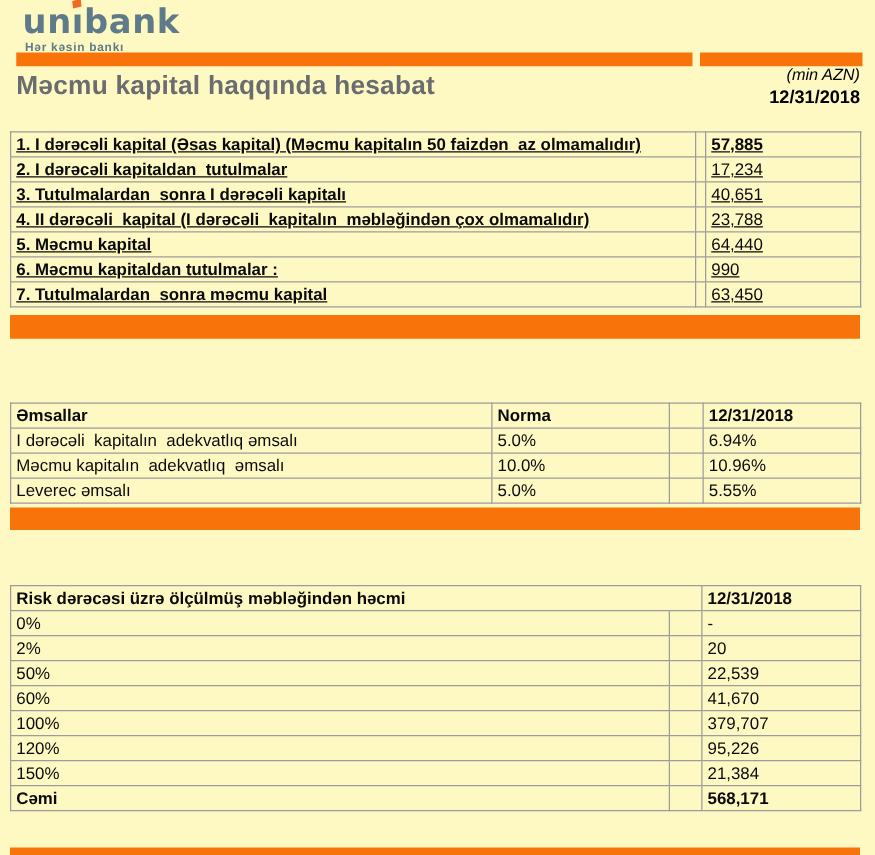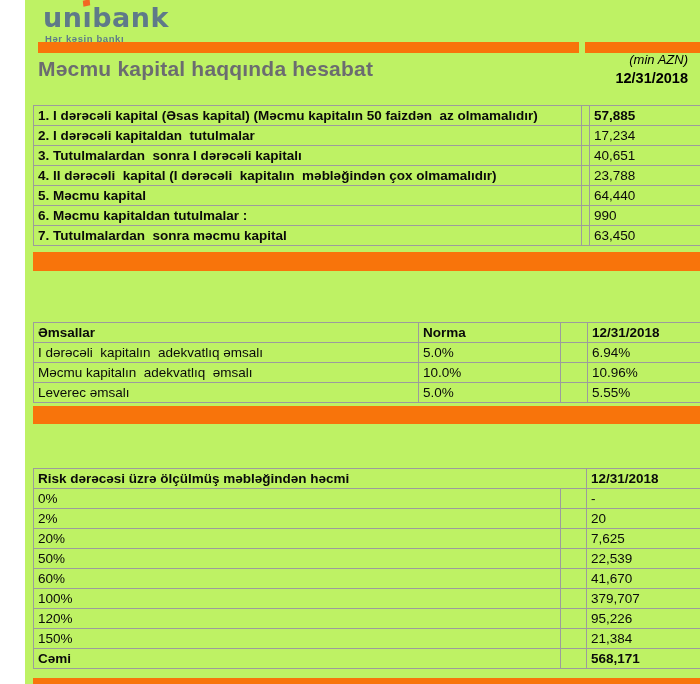--- a/index.html
+++ b/index.html
@@ -4,21 +4,21 @@
 <style>
   * { margin:0; padding:0; box-sizing:border-box; }
   html,body { background:#ffffff; }
   body {
     width:700px; height:684px;
     font-family:"Liberation Sans", sans-serif;
     color:#111111;
     position:relative;
     overflow:hidden;
   }
-  .page { position:absolute; inset:0; background:#bef264;margin-left:25px; }
+  .page { position:absolute; inset:0; background:#fef9c3; }
 
   
   .logo { position:absolute; left:18px; top:4px; }
   .logo-text {
     font-family:"DejaVu Sans", sans-serif;
     font-size:27px; font-weight:bold; line-height:1.05;
     color:#5f7a89; letter-spacing:0.5px;
   }
   .logo-i { position:relative; }
   .logo-i .i-dot {
@@ -61,21 +61,21 @@
     border:1px solid #9c9c9c;
     height:20px; padding:0 4px;
     white-space:pre; overflow:hidden;
     font-weight:normal; text-align:left; vertical-align:middle;
   }
   .bold { font-weight:bold; }
   .val  { text-align:left; padding-right:6px; }
   .ctr  { text-align:left; }
   .spacer { padding:0; }
 
-  #table-capital { top:105px; }
+  #table-capital { top:105px;text-decoration:underline; }
   #table-ratios  { top:322px; }
   #table-risk    { top:468px; }
 
   
   .accent-bar { position:absolute; left:8px; width:680px; background:var(--accent); }
   #bar-capital { top:252px; height:19px; }
   #bar-ratios  { top:406px; height:18px; }
   #bar-risk    { top:678px; height:6px; }
 
   :root { --accent:#f8740b; }
@@ -197,25 +197,20 @@
       <td>0%</td>
       <td class="spacer"></td>
       <td class="ctr">-</td>
     </tr>
     <tr>
       <td>2%</td>
       <td class="spacer"></td>
       <td class="val">20</td>
     </tr>
     <tr>
-      <td>20%</td>
-      <td class="spacer"></td>
-      <td class="val">7,625</td>
-    </tr>
-    <tr>
       <td>50%</td>
       <td class="spacer"></td>
       <td class="val">22,539</td>
     </tr>
     <tr>
       <td>60%</td>
       <td class="spacer"></td>
       <td class="val">41,670</td>
     </tr>
     <tr>

